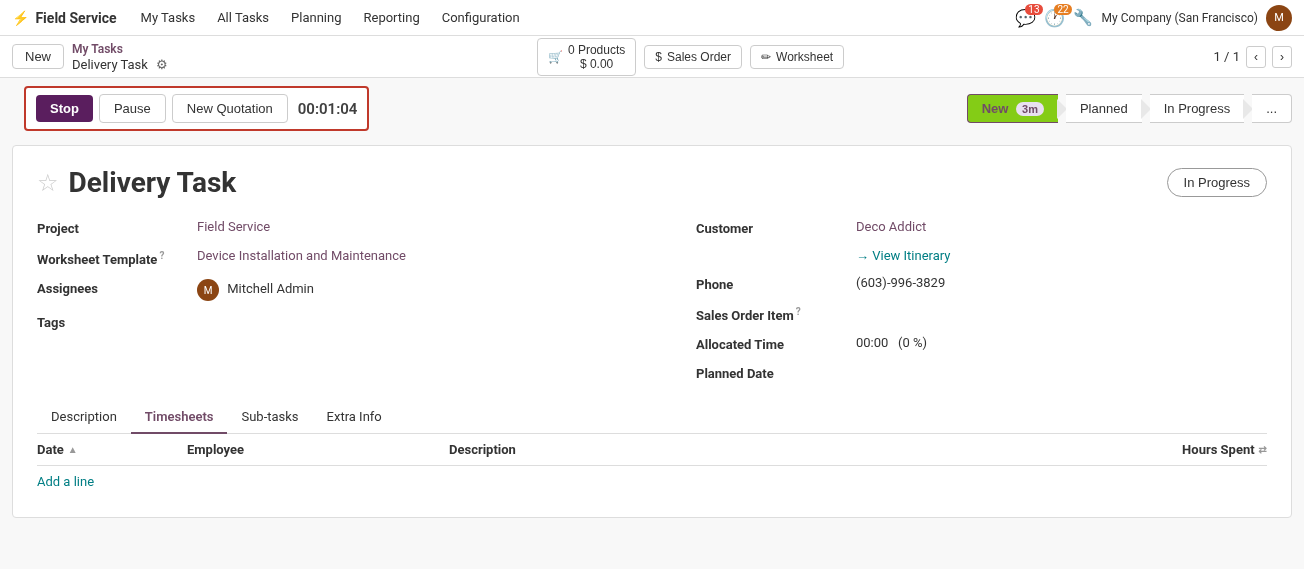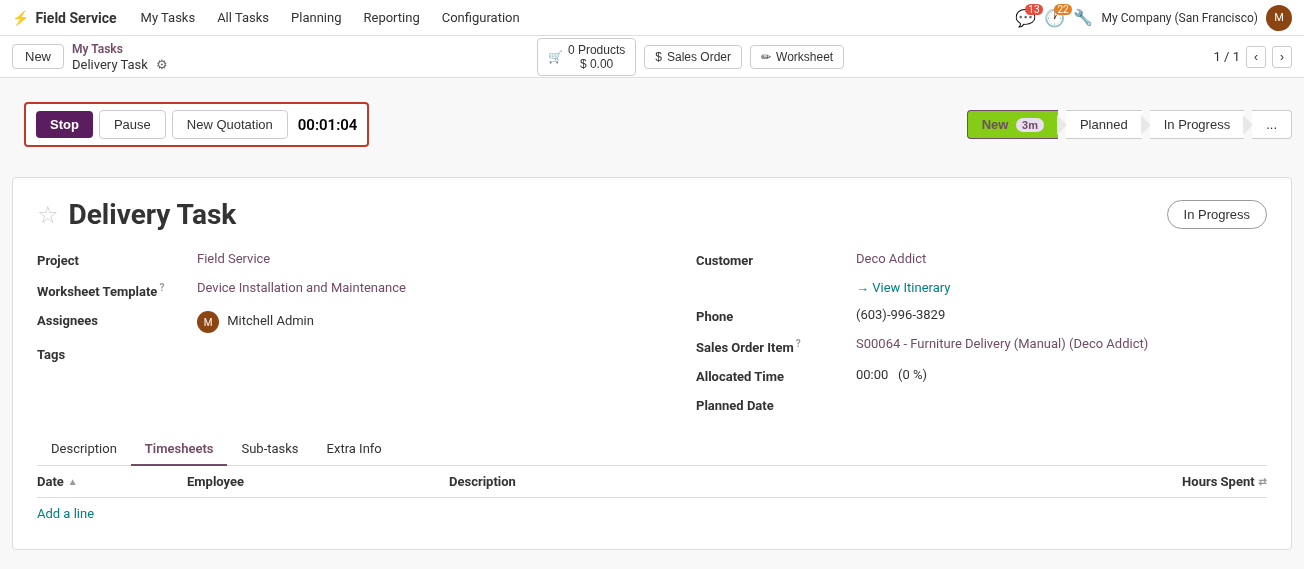--- a/index.html
+++ b/index.html
@@ -32,27 +32,27 @@
     .gear-icon { font-size: 13px; color: #666; cursor: pointer; margin-left: 4px; }
     .breadcrumb-mid { margin-left: auto; display: flex; align-items: center; gap: 8px; }
     .btn-products { display: flex; align-items: center; gap: 5px; border: 1px solid #ccc; background: #fff; padding: 4px 10px; border-radius: 4px; cursor: pointer; font-size: 12px; color: #333; }
     .btn-sales-order, .btn-worksheet { display: flex; align-items: center; gap: 5px; border: 1px solid #ccc; background: #fff; padding: 4px 10px; border-radius: 4px; cursor: pointer; font-size: 12px; color: #333; }
     .breadcrumb-right { margin-left: auto; display: flex; align-items: center; gap: 6px; font-size: 13px; color: #333; }
     .nav-arrow { background: none; border: 1px solid #ccc; padding: 3px 7px; cursor: pointer; border-radius: 3px; color: #333; font-size: 12px; }
 
     
     .timer-bar {
       display: flex; align-items: center; background: #fff; border: 2px solid #c0392b;
-      border-radius: 4px; margin: 24px 12px; padding: 6px 10px; gap: 6px;
+      border-radius: 4px; margin: 8px 12px; padding: 6px 10px; gap: 6px;
       width: fit-content;
     }
     .btn-stop { background: #5a1e5e; color: #fff; border: none; padding: 6px 14px; border-radius: 4px; cursor: pointer; font-size: 13px; font-weight: 600; }
     .btn-pause { background: #fff; color: #333; border: 1px solid #ccc; padding: 6px 14px; border-radius: 4px; cursor: pointer; font-size: 13px; }
     .btn-new-quotation { background: #fff; color: #333; border: 1px solid #ccc; padding: 6px 14px; border-radius: 4px; cursor: pointer; font-size: 13px; }
-    .timer-display { font-size: 15px; font-weight: 600; color: #000000; margin-left: 4px; }
+    .timer-display { font-size: 15px; font-weight: 600; color: #404040; margin-left: 4px; }
 
     
     .status-bar-right { margin-left: auto; display: flex; align-items: center; gap: 0; }
     .status-btn { border: 1px solid #ccc; background: #fff; padding: 6px 14px; cursor: pointer; font-size: 13px; color: #333; }
     .status-btn:first-child { border-radius: 4px 0 0 4px; border-right: none; }
     .status-btn.active { background: #84cc16; border: 1px solid #714b67; border-right: none; color: #714b67; font-weight: 600; }
     .status-btn-badge { display: inline-block; background: #e8e0f0; color: #714b67; font-size: 11px; border-radius: 8px; padding: 1px 6px; margin-left: 4px; }
     .status-btn-planned { border-left: none; border-right: none; }
     .status-btn-inprogress { border-radius: 0; border-left: none; border-right: none; }
     .status-btn-more { border-radius: 0 4px 4px 0; border-left: none; }
@@ -222,21 +222,20 @@
         <span class="field-value blue-link">View Itinerary</span>
       </div>
       <div class="field-row">
         <span class="field-label bold">Phone</span>
         <span class="field-value">(603)-996-3829</span>
       </div>
       <div class="field-row">
         <span class="field-label bold">
           <span>Sales Order Item</span><sup class="label-sup">?</sup>
         </span>
-        <span class="field-value link">S00064 - Furniture Delivery (Manual) (Deco Addict)</span>
       </div>
       <div class="field-row">
         <span class="field-label bold">Allocated Time</span>
         <span class="field-value">
           <span>00:00</span>&nbsp;&nbsp;
           <span>(0 %)</span>
         </span>
       </div>
       <div class="field-row">
         <span class="field-label bold">Planned Date</span>

